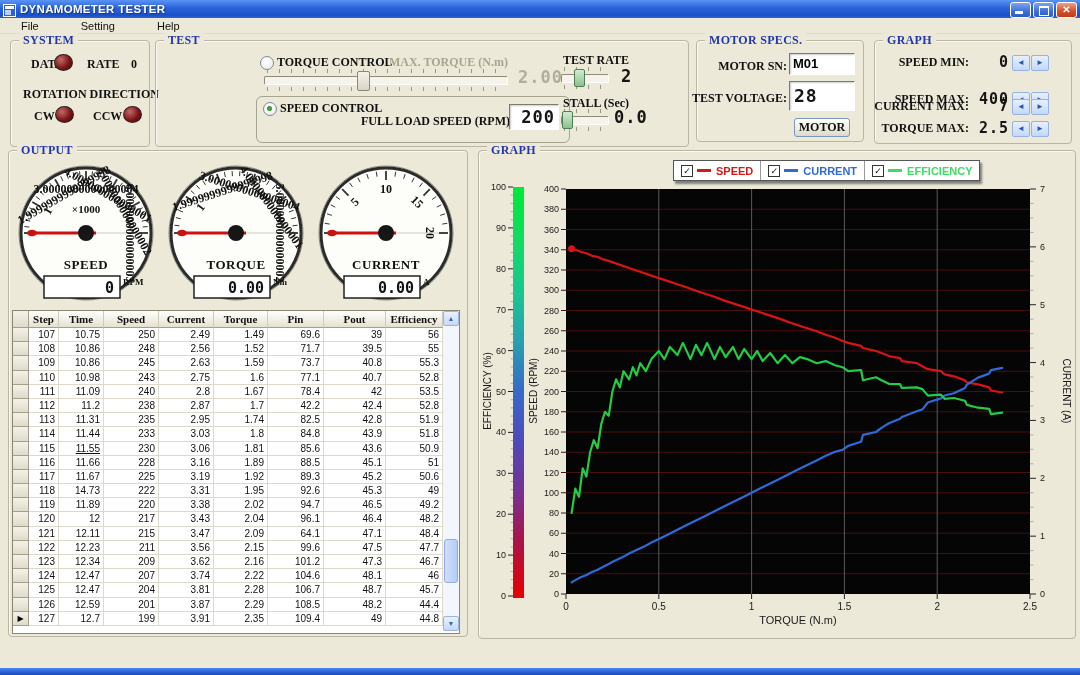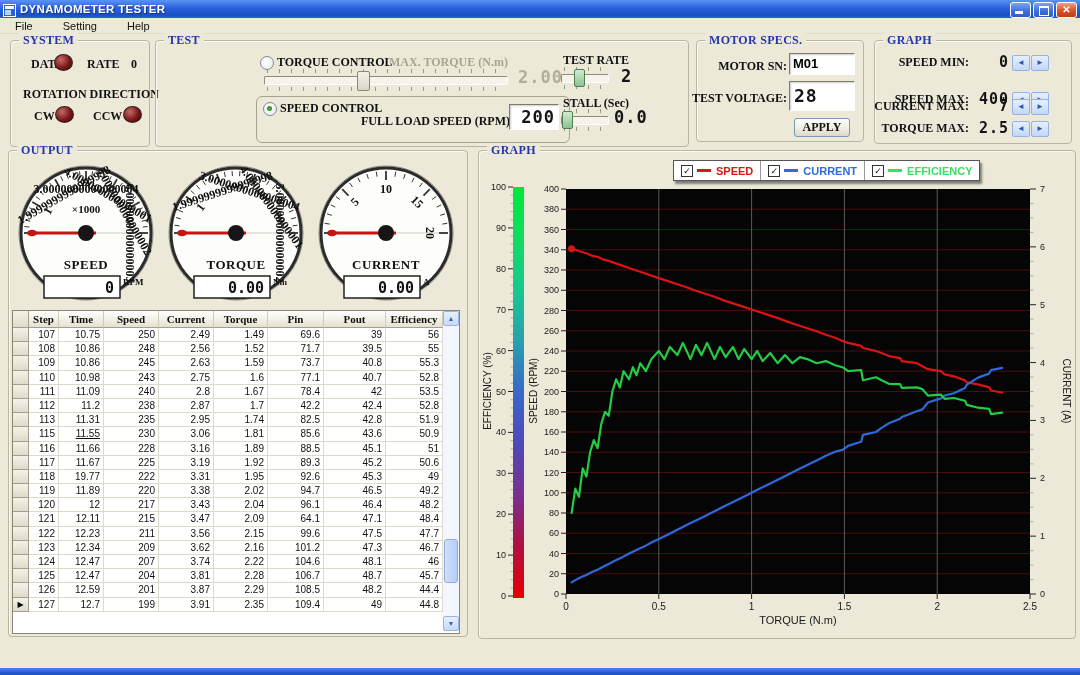--- a/index.html
+++ b/index.html
@@ -15,21 +15,21 @@
   .winbtns{position:absolute;right:3px;top:2px;display:flex;gap:2px;}
   .wbtn{width:19px;height:14px;border-radius:3px;border:1px solid #fff;
     background:linear-gradient(180deg,#7ba4ef,#3e6fd8 60%,#2c5cc6);position:relative;cursor:pointer;}
   .wbtn.close{background:linear-gradient(180deg,#f0a086,#d8502c 55%,#c03c1a);}
   .g-min{position:absolute;left:4px;bottom:3px;width:8px;height:3px;background:#fff;}
   .g-max{position:absolute;left:5px;top:3px;width:8px;height:7px;border:1px solid #fff;border-top:2px solid #fff;}
   .g-x{position:absolute;left:0;top:0;width:100%;text-align:center;color:#fff;font-size:10px;line-height:14px;font-weight:bold;}
   
   .menubar{position:absolute;left:0;top:18px;width:1080px;height:15px;background:#ece9d8;
     font-size:11px;color:#111;display:flex;align-items:center;border-bottom:1px solid #e0dccb;}
-  .menu-item{padding:0 15px;cursor:pointer;}
+  .menu-item{padding:0 21px;cursor:pointer;}
   
   .group{position:absolute;border:1px solid #b9b5a3;border-radius:4px;
     box-shadow:inset 1px 1px 0 #fbfaf4;}
   .gtitle{position:absolute;top:-8px;left:8px;background:#ece9d8;padding:0 4px;
     color:#2336ad;font-weight:bold;font-size:12px;font-family:"Liberation Serif",serif;letter-spacing:.3px;}
   .slabel{position:absolute;font-family:"Liberation Serif",serif;font-weight:bold;font-size:12px;color:#111;white-space:nowrap;}
   .slabel.gray{color:#a9a491;}
   .seg{font-family:"DejaVu Sans Mono",monospace;font-weight:bold;color:#151515;letter-spacing:1px;}
   .seg.gray{color:#b3ae9c;}
   
@@ -189,21 +189,21 @@
   <div class="group" style="left:696px;top:40px;width:166px;height:100px;">
     <span class="gtitle">MOTOR SPECS.</span>
     <span class="slabel" style="right:76px;top:18px;">MOTOR SN:</span>
     <div class="tbox" style="left:92px;top:12px;width:64px;height:20px;">
       <span style="position:absolute;left:3px;top:2px;font-size:13px;font-weight:bold;">M01</span>
     </div>
     <span class="slabel" style="right:76px;top:50px;">TEST VOLTAGE:</span>
     <div class="tbox" style="left:92px;top:40px;width:64px;height:28px;">
       <span class="seg" style="position:absolute;left:4px;top:3px;font-size:18px;">28</span>
     </div>
-    <div class="xp-btn" style="left:97px;top:77px;width:54px;height:17px;line-height:16px;">APPLY</div>
+    <div class="xp-btn" style="left:97px;top:77px;width:54px;height:17px;line-height:16px;">MOTOR</div>
   </div>
 
   <div class="group" style="left:874px;top:40px;width:196px;height:102px;">
     <span class="gtitle">GRAPH</span>
     <div id="graph-settings-rows">
         <div style="position: absolute; left: 0px; top: 12px; width: 100%; height: 18px;">
           <span class="slabel" style="right:102px;top:2px;">SPEED MIN:</span>
           <span class="seg" style="position:absolute;right:62px;top:0;font-size:15px;">0</span>
           <span class="spin" style="right:22px;top:2px;">
             <span class="sbtn">◄</span>
@@ -456,20 +456,31 @@
           <div class="t-cell" style="width:45px;">11.31</div>
           <div class="t-cell" style="width:55px;">235</div>
           <div class="t-cell" style="width:55px;">2.95</div>
           <div class="t-cell" style="width:54px;">1.74</div>
           <div class="t-cell" style="width:56px;">82.5</div>
           <div class="t-cell" style="width:62px;">42.8</div>
           <div class="t-cell" style="width:57px;">51.9</div>
         </div>
         <div class="t-row">
           <div class="t-sel" style="width:16px;"></div>
+          <div class="t-cell" style="width:30px;">114</div>
+          <div class="t-cell" style="width:45px;">11.44</div>
+          <div class="t-cell" style="width:55px;">233</div>
+          <div class="t-cell" style="width:55px;">3.03</div>
+          <div class="t-cell" style="width:54px;">1.8</div>
+          <div class="t-cell" style="width:56px;">84.8</div>
+          <div class="t-cell" style="width:62px;">43.9</div>
+          <div class="t-cell" style="width:57px;">51.8</div>
+        </div>
+        <div class="t-row">
+          <div class="t-sel" style="width:16px;"></div>
           <div class="t-cell" style="width:30px;">115</div>
           <div class="t-cell" style="width:45px;text-decoration:underline;">11.55</div>
           <div class="t-cell" style="width:55px;">230</div>
           <div class="t-cell" style="width:55px;">3.06</div>
           <div class="t-cell" style="width:54px;">1.81</div>
           <div class="t-cell" style="width:56px;">85.6</div>
           <div class="t-cell" style="width:62px;">43.6</div>
           <div class="t-cell" style="width:57px;">50.9</div>
         </div>
         <div class="t-row">
@@ -490,21 +501,21 @@
           <div class="t-cell" style="width:55px;">225</div>
           <div class="t-cell" style="width:55px;">3.19</div>
           <div class="t-cell" style="width:54px;">1.92</div>
           <div class="t-cell" style="width:56px;">89.3</div>
           <div class="t-cell" style="width:62px;">45.2</div>
           <div class="t-cell" style="width:57px;">50.6</div>
         </div>
         <div class="t-row">
           <div class="t-sel" style="width:16px;"></div>
           <div class="t-cell" style="width:30px;">118</div>
-          <div class="t-cell" style="width:45px;">19.77</div>
+          <div class="t-cell" style="width:45px;">14.73</div>
           <div class="t-cell" style="width:55px;">222</div>
           <div class="t-cell" style="width:55px;">3.31</div>
           <div class="t-cell" style="width:54px;">1.95</div>
           <div class="t-cell" style="width:56px;">92.6</div>
           <div class="t-cell" style="width:62px;">45.3</div>
           <div class="t-cell" style="width:57px;">49</div>
         </div>
         <div class="t-row">
           <div class="t-sel" style="width:16px;"></div>
           <div class="t-cell" style="width:30px;">119</div>

